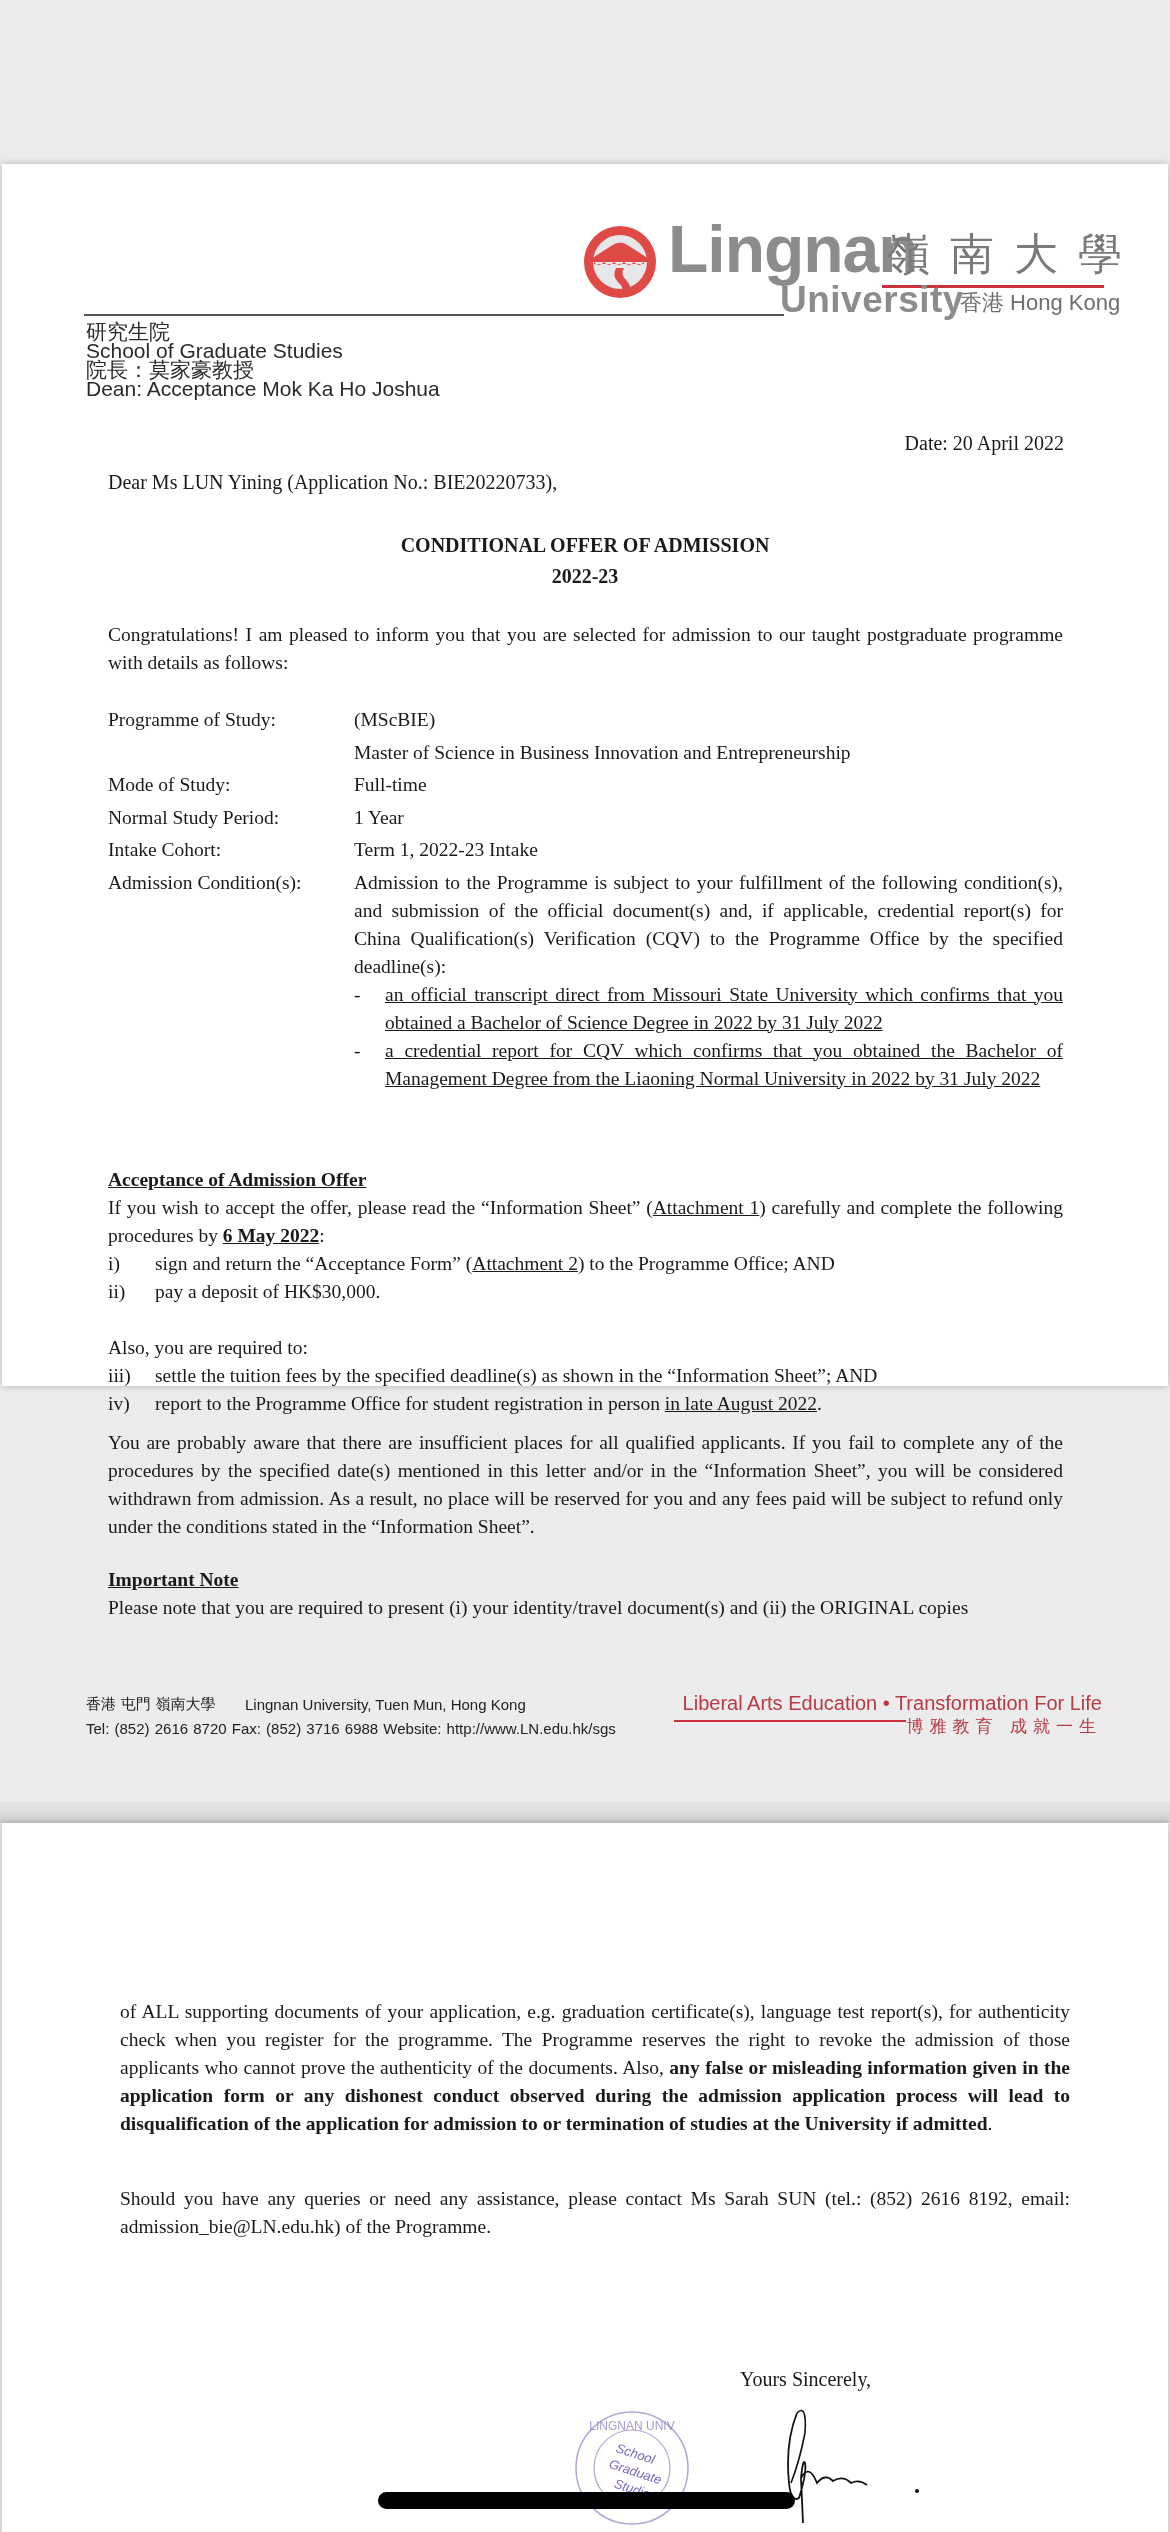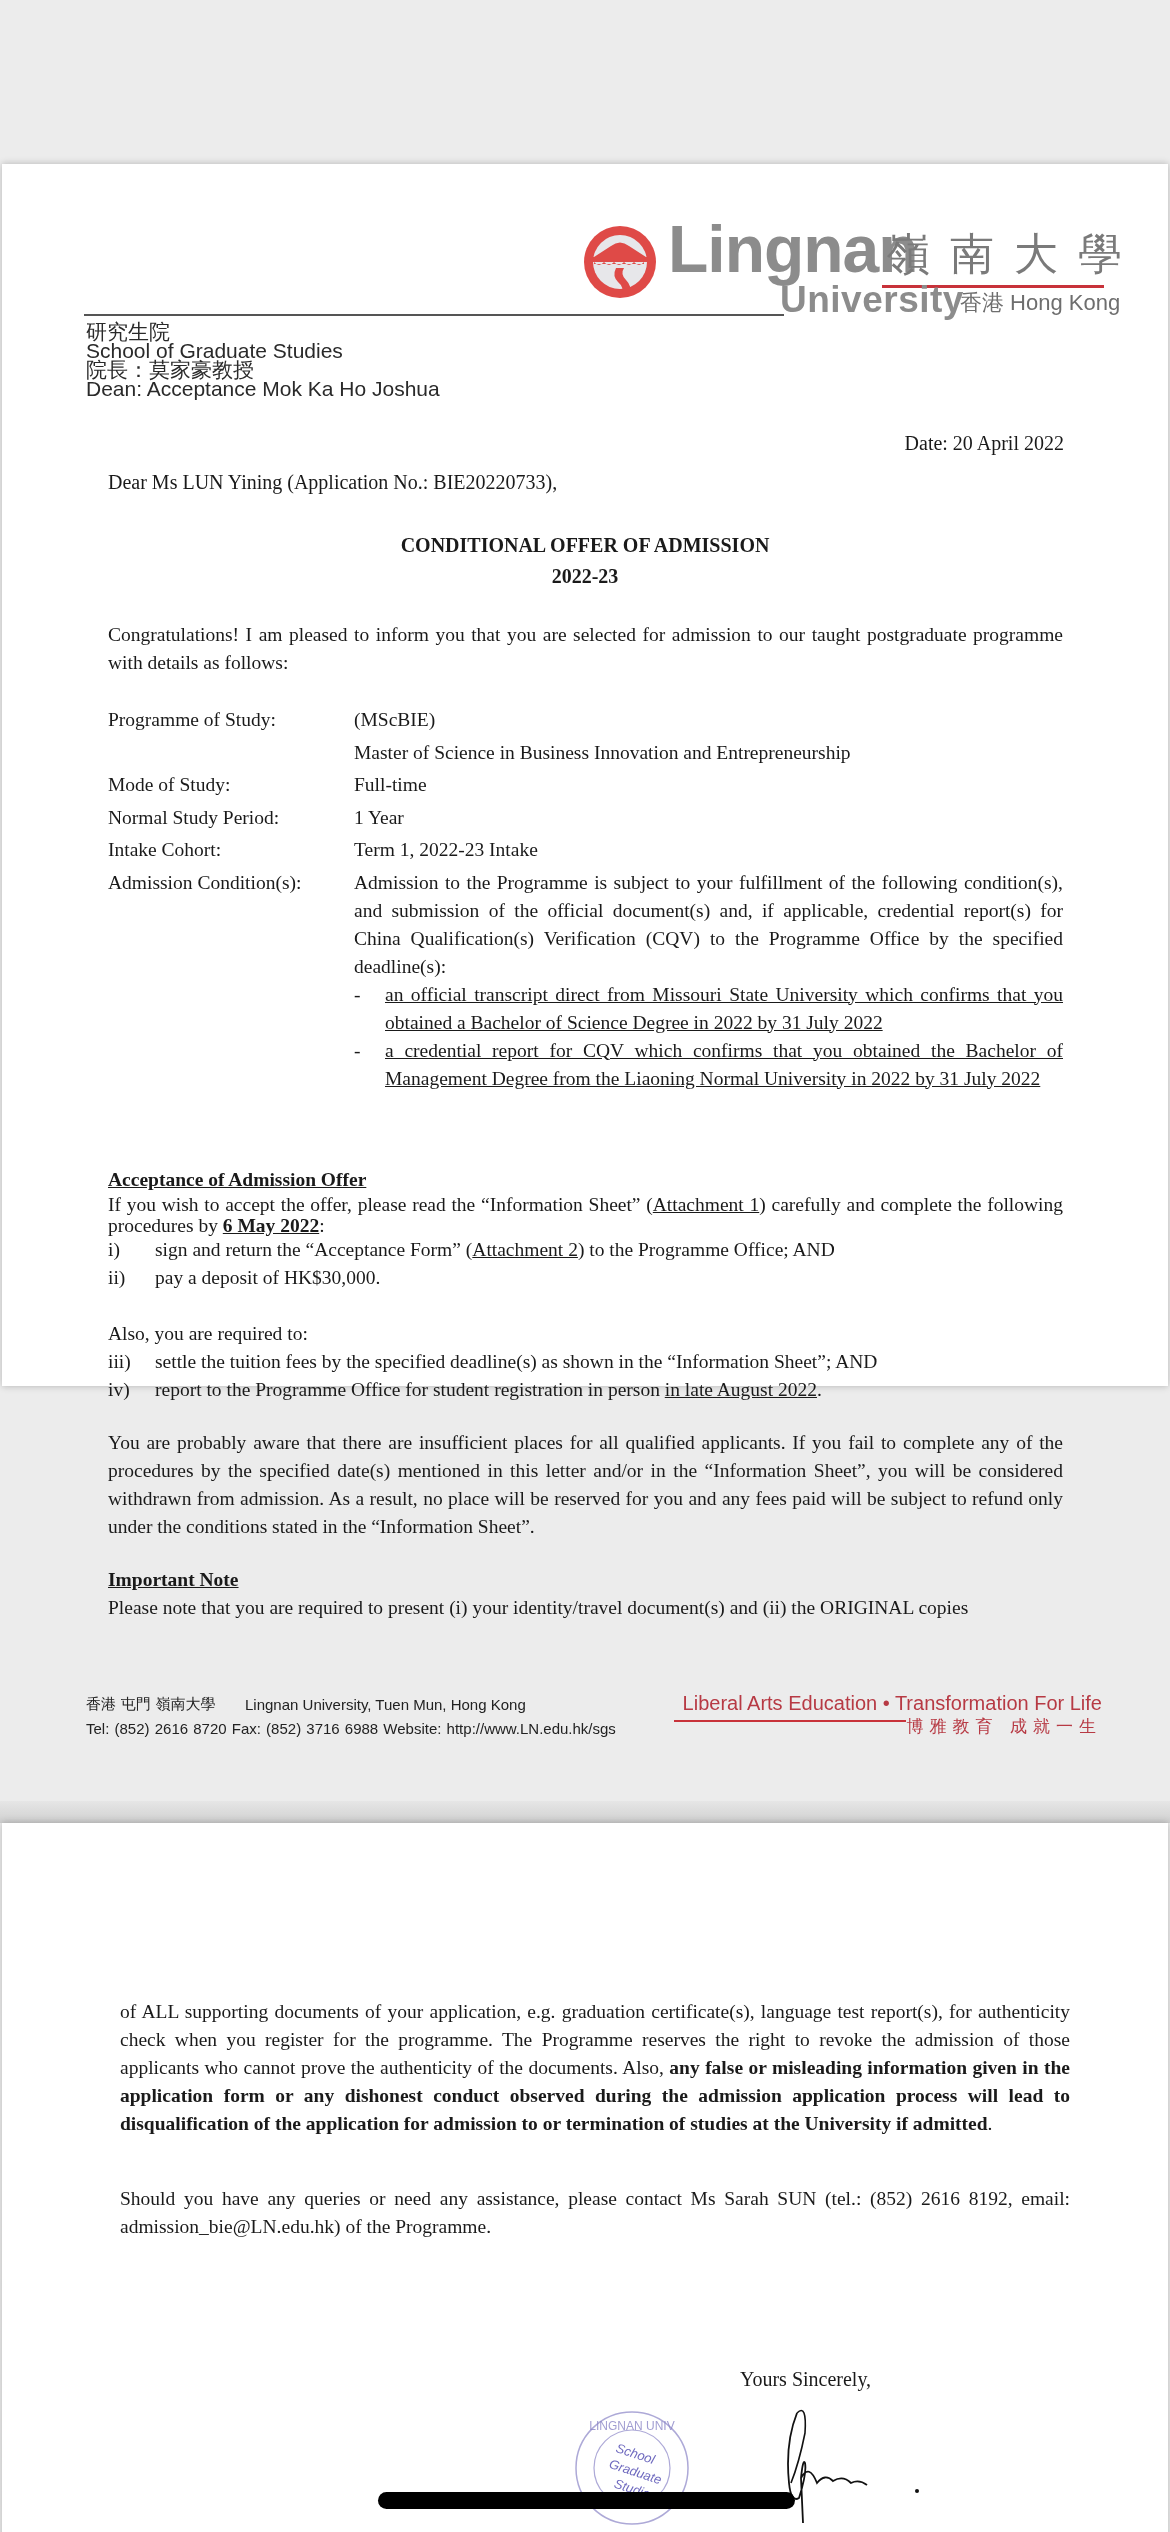--- a/index.html
+++ b/index.html
@@ -137,21 +137,21 @@
         <div class="cond-item">
           <span class="cond-dash">-</span>
           <span class="cond-body">a credential report for CQV which confirms that you obtained the Bachelor of Management Degree from the Liaoning Normal University in 2022 by 31 July 2022</span>
         </div>
       </div>
     </div>
   </div>
 
   <div class="abs para body-text" style="top:1002px;">
     <div class="u b">Acceptance of Admission Offer</div>
-    <div style="line-height:21px;"><span>If you wish to accept the offer, please read the “Information Sheet” (</span><span class="u">Attachment 1</span><span>) carefully and complete the following procedures by </span><span class="u b">6 May 2022</span><span>:</span></div>
+    <div style="line-height:28px;"><span>If you wish to accept the offer, please read the “Information Sheet” (</span><span class="u">Attachment 1</span><span>) carefully and complete the following procedures by </span><span class="u b">6 May 2022</span><span>:</span></div>
     <div class="list-row">
       <span class="list-num">i)</span>
       <span><span>sign and return the “Acceptance Form” (</span><span class="u">Attachment 2</span><span>) to the Programme Office; AND</span></span>
     </div>
     <div class="list-row">
       <span class="list-num">ii)</span>
       <span>pay a deposit of HK$30,000.</span>
     </div>
     <div style="height:28px;"></div>
     <div>Also, you are required to:</div>

